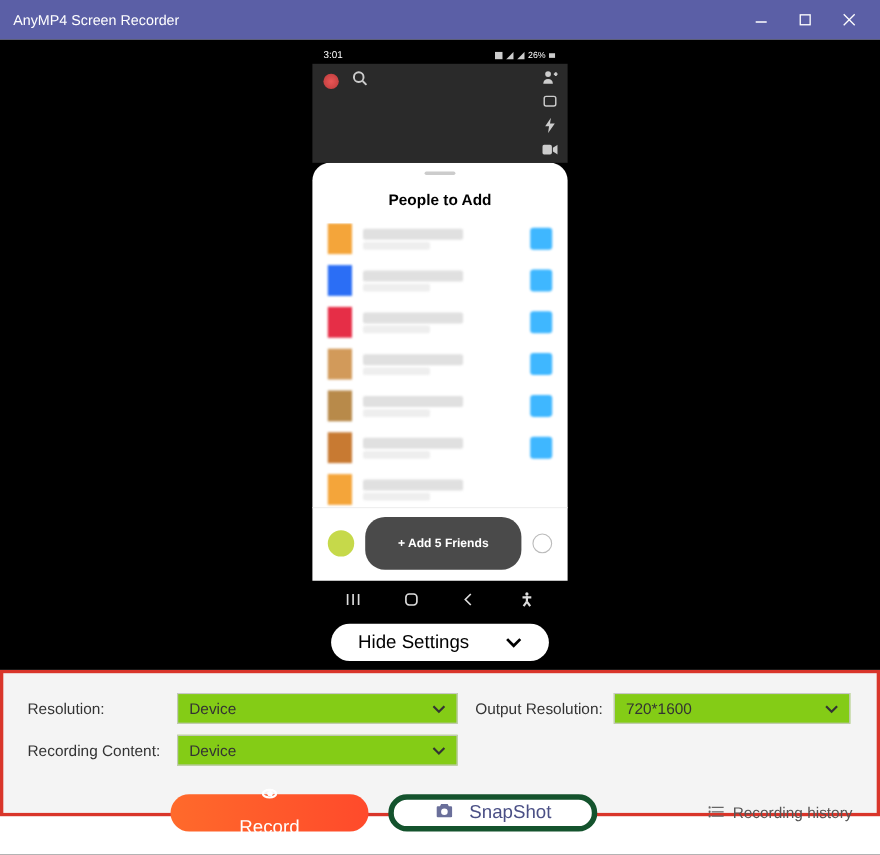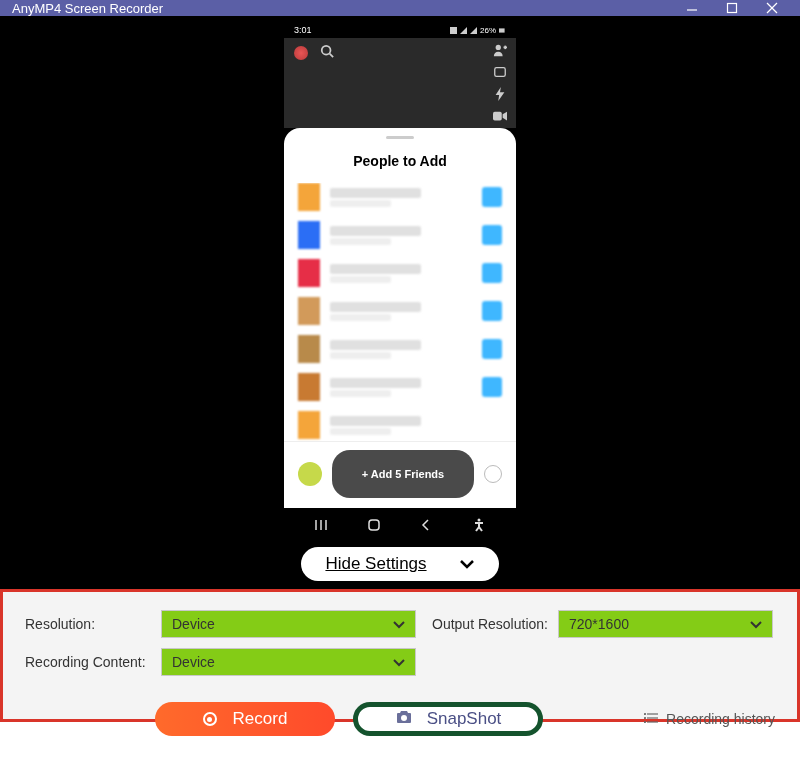--- a/index.html
+++ b/index.html
@@ -1,18 +1,18 @@
 <!DOCTYPE html>
 <html><head>
 <meta charset="utf-8">
 <style>
 * { margin: 0; padding: 0; box-sizing: border-box; font-family: -apple-system, BlinkMacSystemFont, "Segoe UI", Arial, sans-serif; }
 body { width: 800px; height: 777px; overflow: hidden; background: #fff; }
 
-.titlebar { height: 16px; background: #5b5fa6; display: flex; align-items: center; padding: 0 8px 0 12px; color: #fff; }
+.titlebar { height: 36px; background: #5b5fa6; display: flex; align-items: center; padding: 0 8px 0 12px; color: #fff; }
 .titlebar .title { font-size: 13px; flex: 1; }
 .titlebar .winbtn { width: 40px; height: 30px; display: flex; align-items: center; justify-content: center; cursor: pointer; }
 .titlebar .winbtn svg { stroke: #fff; stroke-width: 1.2; fill: none; }
 
 .preview { height: 573px; background: #000; display: flex; flex-direction: column; align-items: center; position: relative; }
 
 .phone { width: 232px; margin-top: 6px; background: #000; border-radius: 4px; display: flex; flex-direction: column; align-items: stretch; }
 .statusbar { height: 16px; display: flex; align-items: center; justify-content: space-between; padding: 0 10px; color: #fff; font-size: 9px; }
 .statusbar .right { display: flex; align-items: center; gap: 3px; font-size: 8px; }
 .statusbar .right svg { width: 7px; height: 7px; fill: #ccc; }
@@ -35,30 +35,30 @@
 .sheet .info .l2 { height: 7px; width: 40%; border-radius:2px; background:#eee; filter:blur(1px); }
 .sheet .action { width: 20px; height: 20px; border-radius:3px; filter:blur(1px); }
 .sheet .bottom { display:flex; align-items:center; gap:10px; padding: 8px 14px 10px; border-top:1px solid #eee; }
 .sheet .bottom .me { width:24px; height:24px; border-radius:50%; background:#c6d94a; }
 .sheet .bottom .pill { flex:1; background:#4a4a4a; color:#fff; text-align:center; font-size:11px; font-weight:600; padding:18px 0; border-radius:18px; }
 .sheet .bottom .circ { width:18px; height:18px; border:1.5px solid #bbb; border-radius:50%; }
 
 .navbar { height: 34px; display:flex; align-items:center; justify-content:space-evenly; color:#ddd; }
 .navbar div { width:30px; display:flex; align-items:center; justify-content:center; }
 
-.hide-settings { position:absolute; bottom:8px; background:#fff; border-radius:20px; padding:7px 24px; font-size:17px; font-weight:500; display:flex; align-items:center; gap:32px; cursor:pointer;text-decoration:underline; }
+.hide-settings { position:absolute; bottom:8px; background:#fff; border-radius:20px; padding:7px 24px; font-size:17px; font-weight:500; display:flex; align-items:center; gap:32px; cursor:pointer; }
 
 .settings { height: 133px; border: 3px solid #d9352a; margin: 0; padding: 18px 22px 14px; background: #f4f4f4; font-size:14px; color:#333; display:flex; flex-direction:column; }
 .settings .row { display:flex; align-items:center; margin-bottom: 10px; gap:8px; }
 .settings .label { width: 128px; }
 .settings .select { height:28px; background:#84cc16; border:1px solid #c8c8c8; display:flex; align-items:center; justify-content:space-between; padding:0 10px; cursor:pointer; }
 .settings .select.w1 { width: 255px; }
 .settings .select.w2 { width: 215px; }
 .settings .actions { display:flex; align-items:center; margin-top:16px; gap:18px; padding-left:130px; }
-.record-btn { width: 180px; height:34px; border-radius:17px; background: linear-gradient(90deg,#ff6a2b,#ff4a2b); color:#fff; font-size:17px; display:flex; align-items:center; justify-content:center; gap:16px; cursor:pointer; }
+.record-btn { width: 180px; height:34px; border-radius:17px; background: linear-gradient(90deg,#ff6a2b,#ff4a2b); color:#fff; font-size:17px; display:flex; align-items:center; justify-content:center; gap:16px; cursor:pointer;flex-direction:column; }
 .record-btn .dot { width:14px; height:14px; border:2px solid #fff; border-radius:50%; display:flex; align-items:center; justify-content:center; }
 .record-btn .dot::after { content:''; width:5px; height:5px; background:#fff; border-radius:50%; }
 .snap-btn { width: 190px; height:34px; border-radius:17px; border:5px solid #14532d; background:#fff; color:#4a4f85; font-size:17px; display:flex; align-items:center; justify-content:center; gap:14px; cursor:pointer; }
 .history { margin-left:auto; font-size:14px; color:#555; display:flex; align-items:center; gap:8px; cursor:pointer; }
 
 .chev { display:inline-block; }
 </style>
 </head>
 <body>
 

